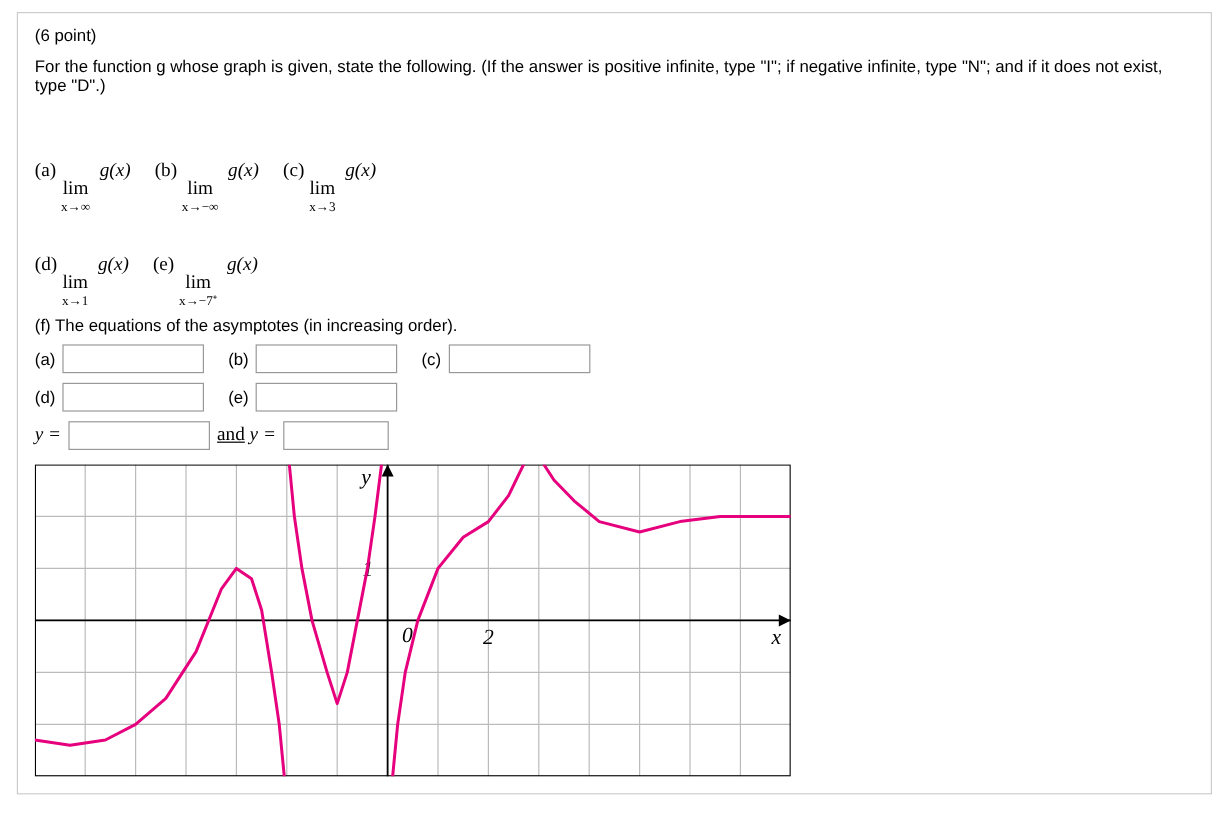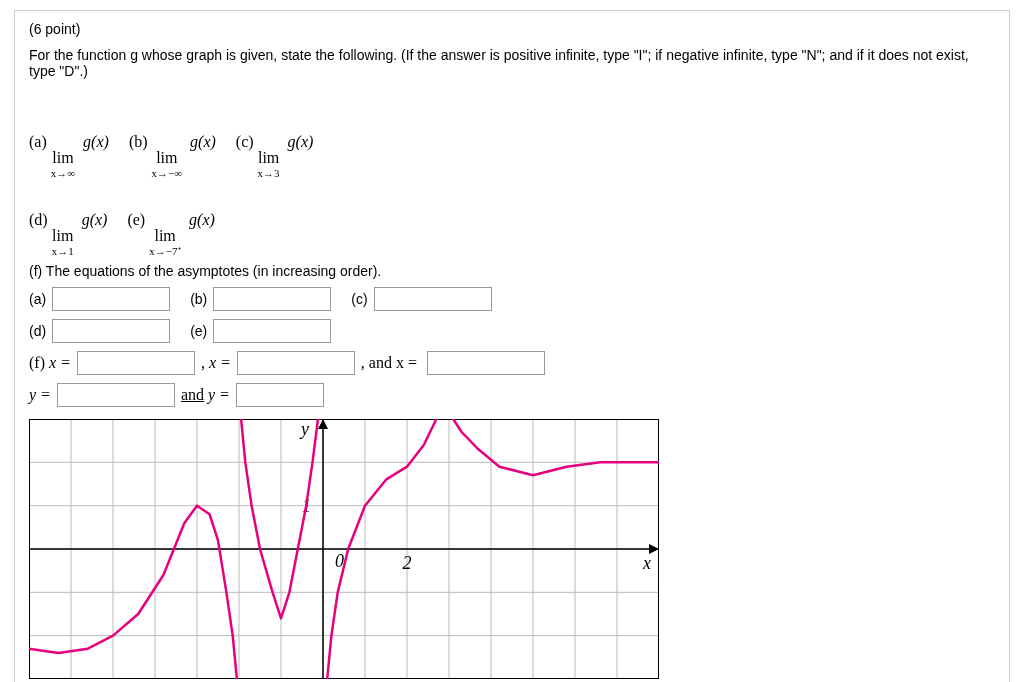--- a/index.html
+++ b/index.html
@@ -75,28 +75,20 @@
     <label style="margin-left:14px;">(c)</label>
     <input class="answer" style="">
   </div>
   <div class="ansrow">
     <label>(d)</label>
     <input class="answer" style="">
     <label style="margin-left:14px;">(e)</label>
     <input class="answer" style="">
   </div>
   <div class="ansrow math">
-    <label><span>(f) </span><span class="math" style="font-style:italic;">x =</span></label>
-    <input class="answer" style="">
-    <label class="math"><span style="font-style:normal;">,</span> <span style="font-style:italic;">x =</span></label>
-    <input class="answer" style="">
-    <label class="math"><span style="font-style:normal;">, and x =</span></label>
-    <input class="answer" style="margin-left: 4px;">
-  </div>
-  <div class="ansrow math">
     <label class="math" style="font-style:italic;">y =</label>
     <input class="answer" style="">
     <label class="math"><span style="font-style:normal;text-decoration:underline;">and</span> <span style="font-style:italic;">y =</span></label>
     <input class="answer small" style="">
   </div>
 
   <div class="graph">
     <svg id="graph-svg" width="630" height="260" style="display:block;">
         <defs>
           <clipPath id="clip">

